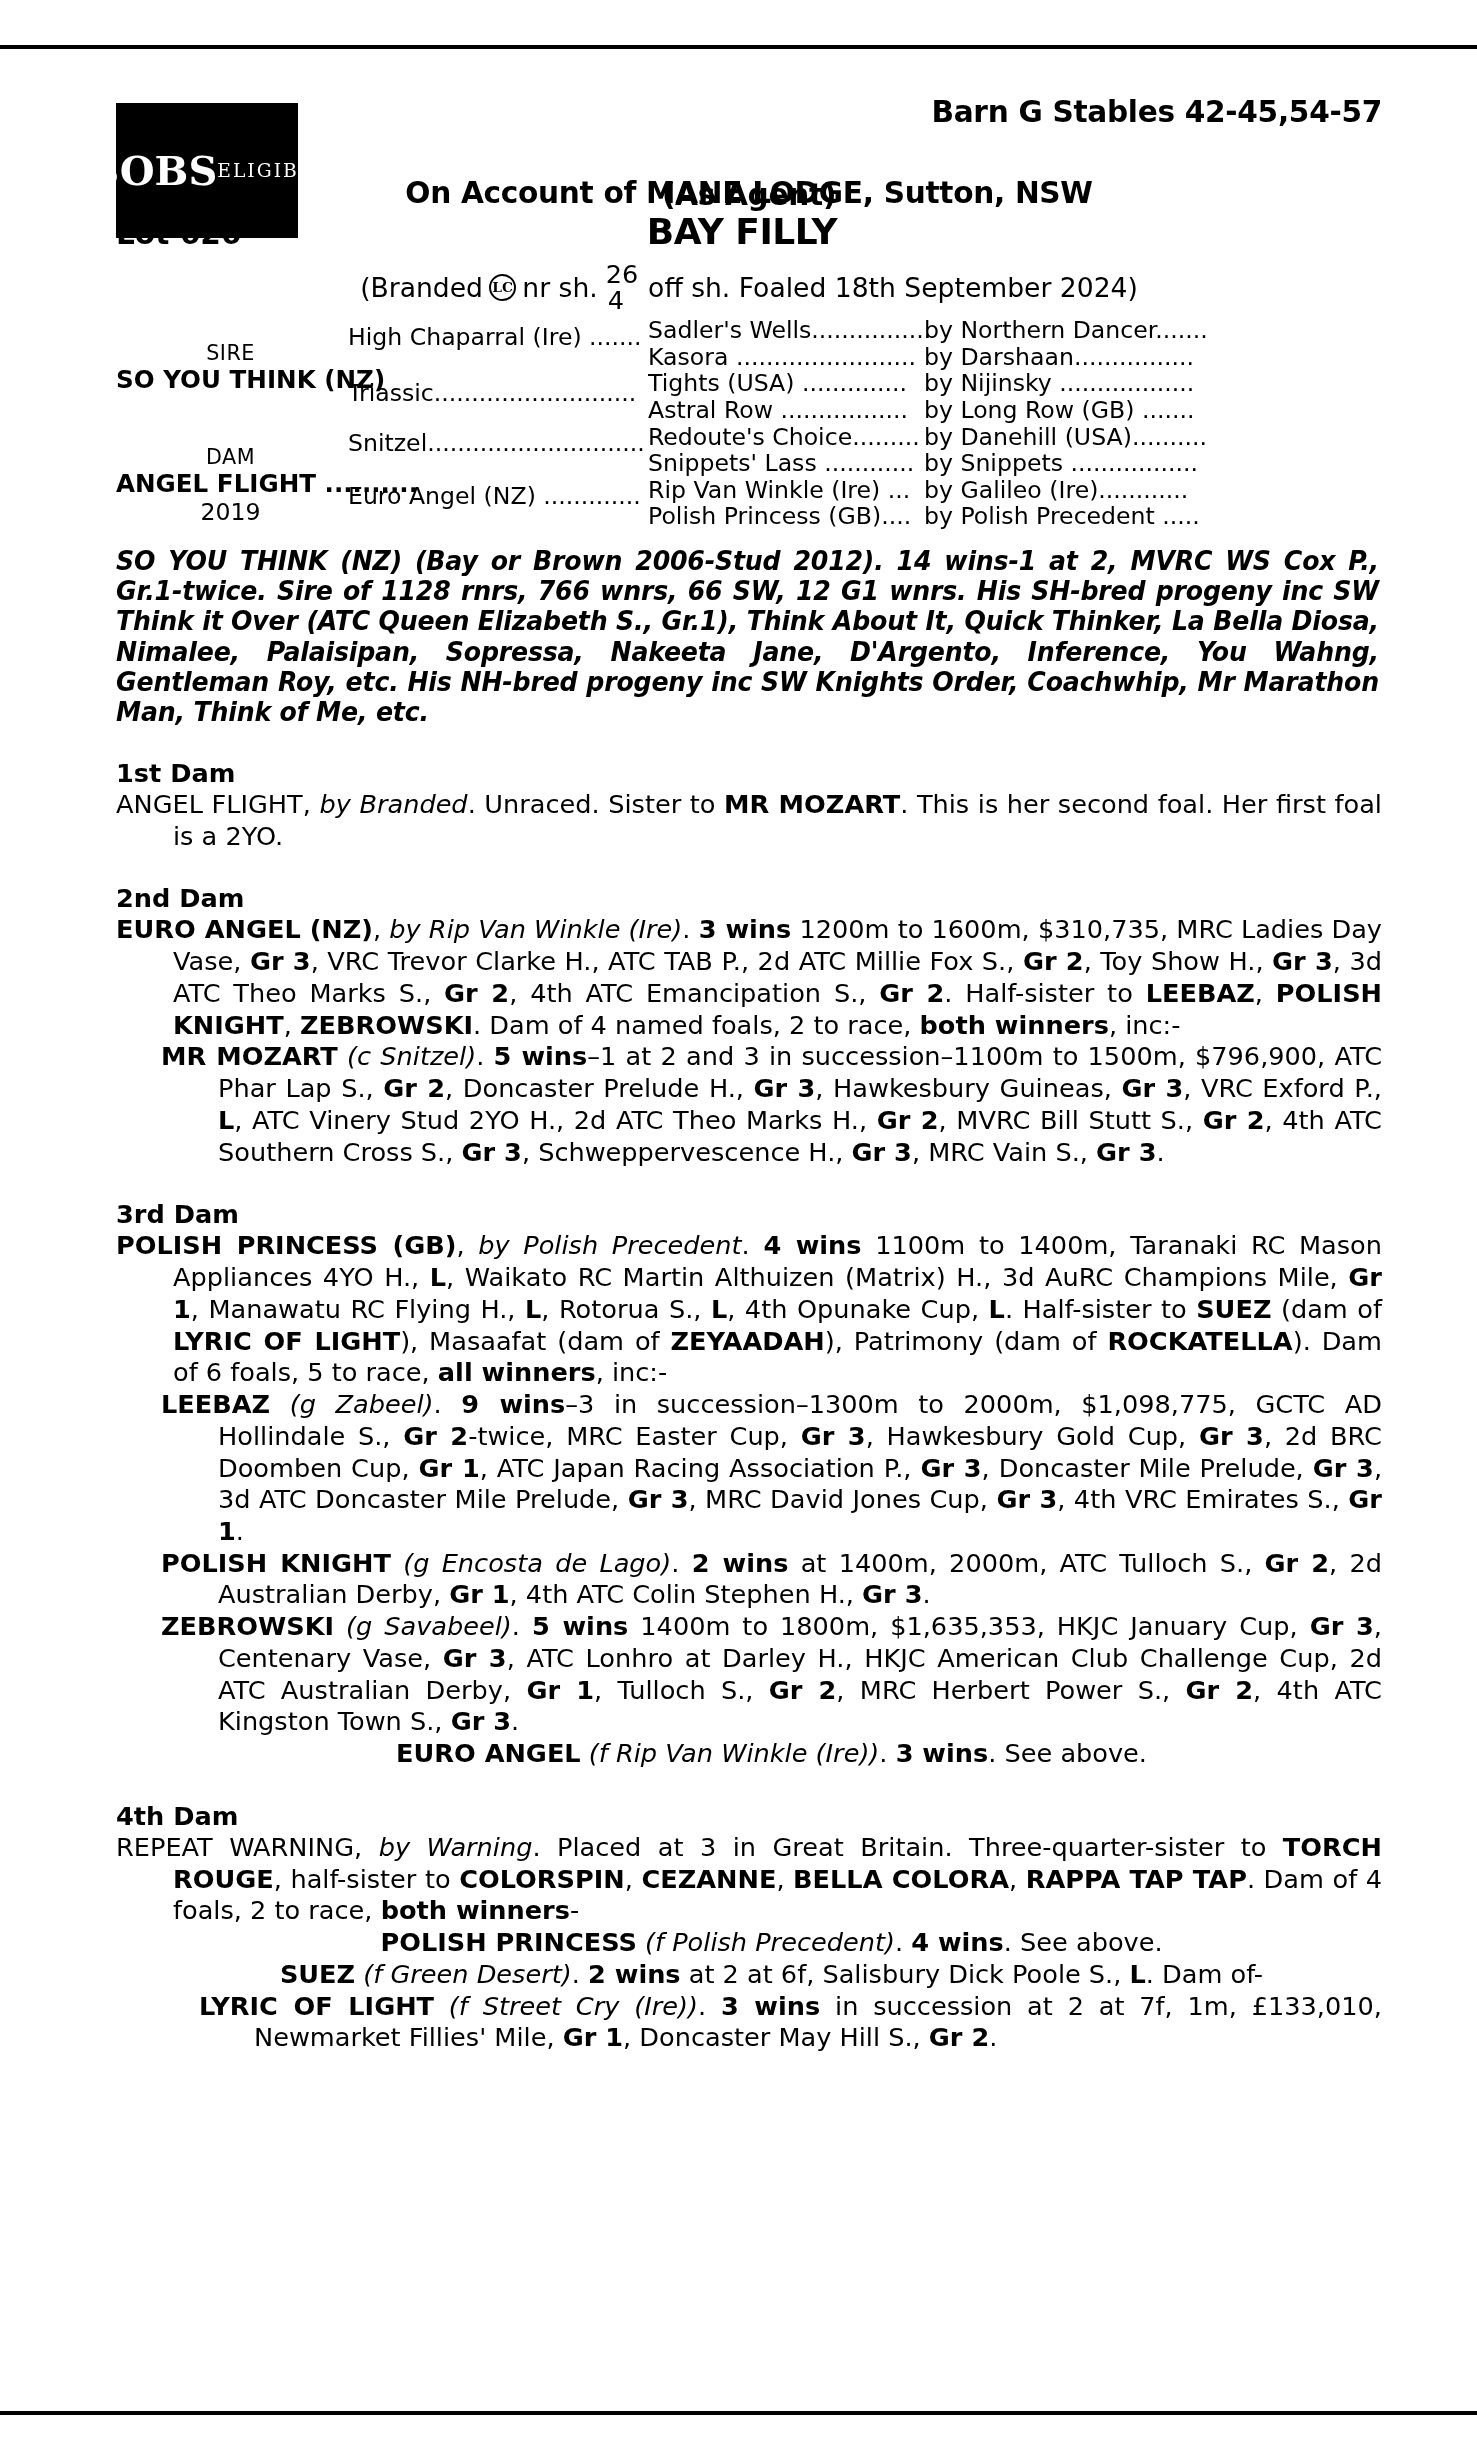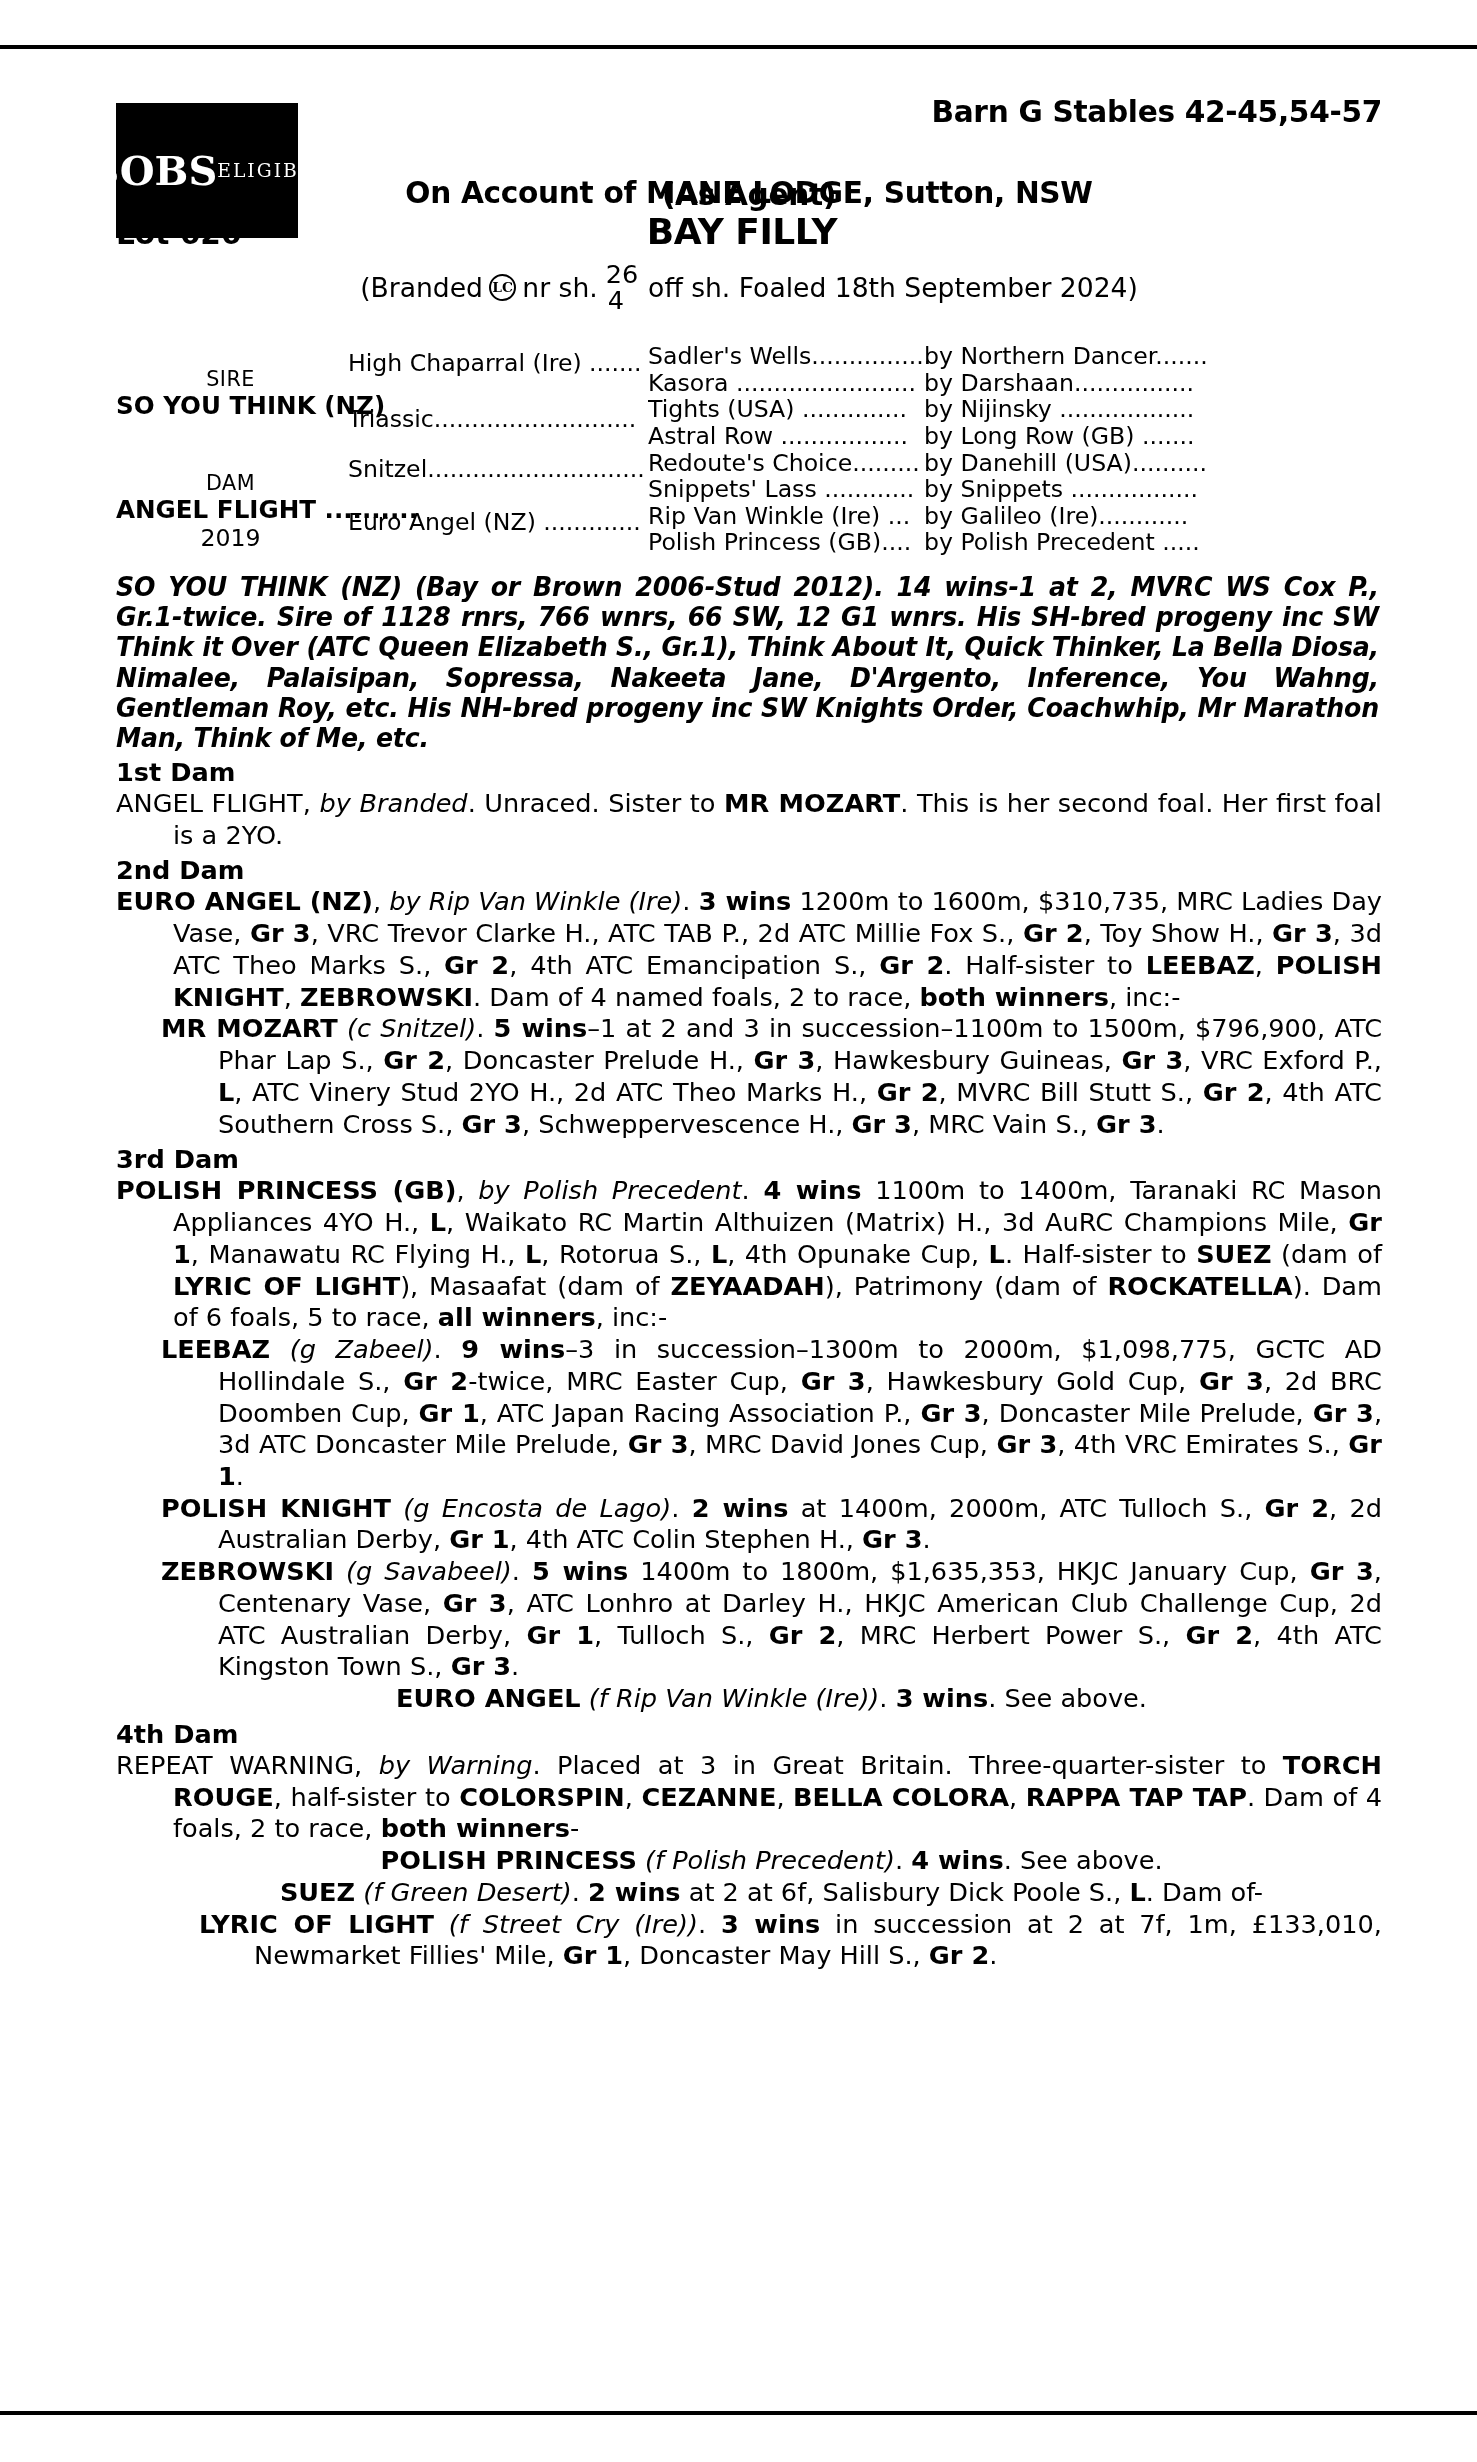--- a/index.html
+++ b/index.html
@@ -168,21 +168,21 @@
     vertical-align: -2px;
     text-align: center;
     margin: 0 9.9px 0 7.9px;
     line-height: 1;
   }
   .fraction .num { display: block; font-size: 25.6px; }
   .fraction .den { display: block; font-size: 25.6px; text-align: left; padding-left: 2px; }
 
   
   .ped {
-    margin-top: 30px;
+    margin-top: 4px;
     position: relative;
     height: 219px;
     font-size: 23.6px;
   }
   .ped-col1 {
     position: absolute;
     left: 0;
     top: 0;
     width: 229px;
     text-align: center;
@@ -248,21 +248,21 @@
     text-align: justify;
     transform: scaleX(0.97);
     transform-origin: left top;
     width: 1302px;
   }
 
   
   .dam-head {
     font-weight: 700;
     font-size: 25.6px;
-    margin-top: 4px;
+    margin-top: 31px;
     margin-bottom: 1px;
   }
   .entry {
     font-size: 25.6px;
     line-height: 1.24;
     text-align: justify;
     text-justify: inter-word;
     padding-left: 57px;
     text-indent: -57px;
     margin: 0;

